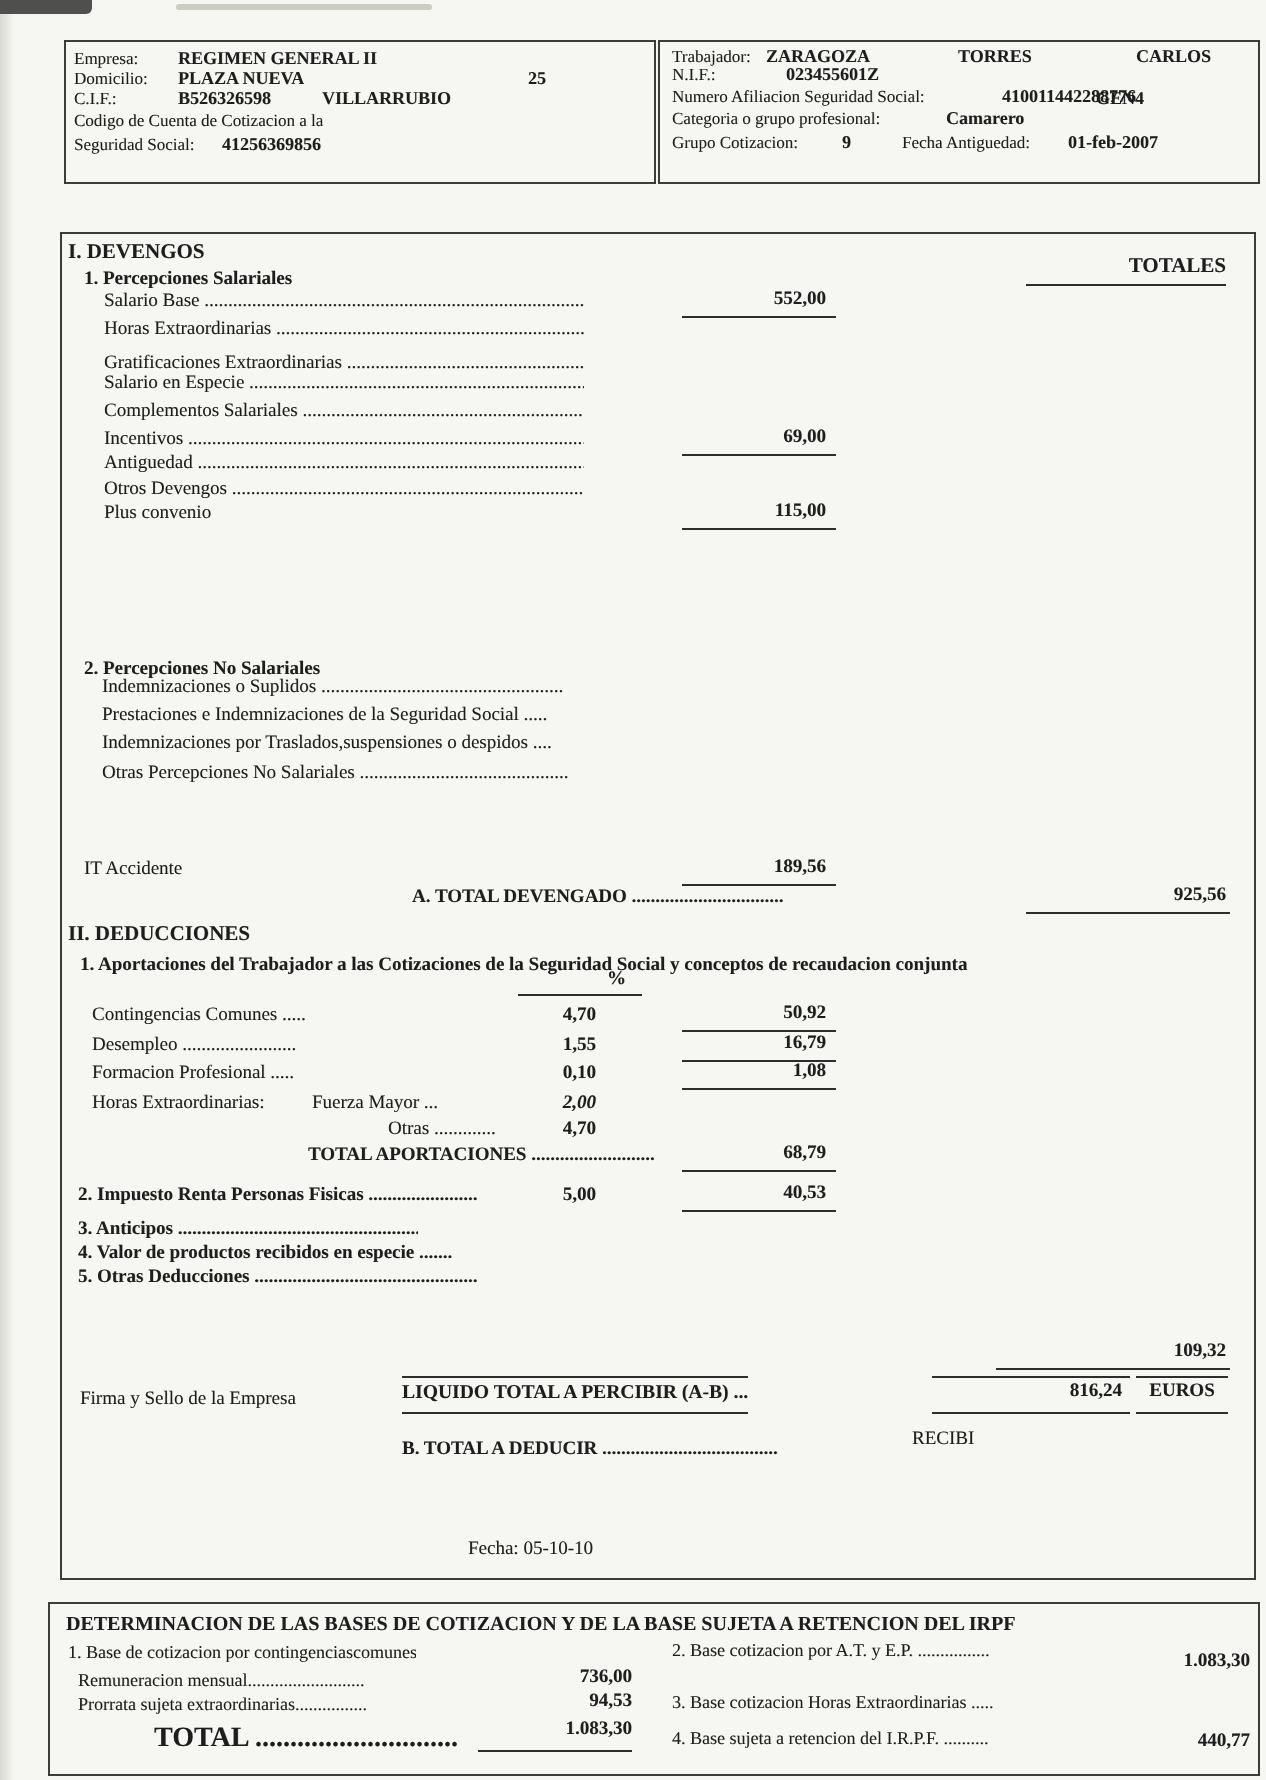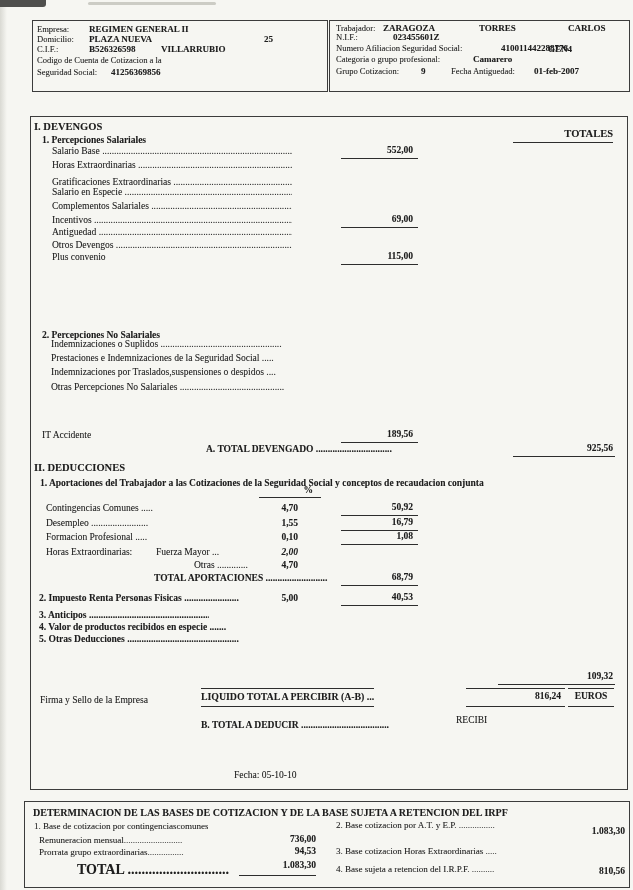--- a/index.html
+++ b/index.html
@@ -141,24 +141,24 @@
     <span class="abs" style="left:425px;top:598px;">RECIBI</span>
     <span class="abs" style="left:203px;top:653px;">Fecha: 05-10-10</span>
   </div>
 
   <div class="bx" style="left:24px;top:801px;width:604px;height:85px;font-size:9px;">
     <span class="abs b" style="left:8px;top:5px;font-size:10px;">DETERMINACION DE LAS BASES DE COTIZACION Y DE LA BASE SUJETA A RETENCION DEL IRPF</span>
     <span class="abs" style="left:9px;top:19px;">1. Base de cotizacion por contingenciascomunes</span>
 
     <span class="abs" style="left:14px;top:33px;width:168px;">Remuneracion mensual..........................</span>
     <span class="cell num" style="left:214px;top:32px;width:77px;">736,00</span>
-    <span class="abs" style="left:14px;top:45px;width:168px;">Prorrata grupo extraordinarias................</span>
+    <span class="abs" style="left:14px;top:45px;width:168px;">Prorrata sujeta extraordinarias................</span>
     <span class="cell num" style="left:214px;top:44px;width:77px;">94,53</span>
     <span class="abs b" style="left:52px;top:60px;width:152px;font-size:14px;">TOTAL .................................</span>
     <span class="cell num bb" style="left:214px;top:58px;width:77px;height:15px;">1.083,30</span>
 
     <span class="abs" style="left:311px;top:18px;width:205px;">2. Base cotizacion por A.T. y E.P. ................</span>
     <span class="cell num" style="left:520px;top:24px;width:80px;">1.083,30</span>
     <span class="abs" style="left:311px;top:44px;width:205px;">3. Base cotizacion Horas Extraordinarias .....</span>
     <span class="abs" style="left:311px;top:62px;width:205px;">4. Base sujeta a retencion del I.R.P.F. ..........</span>
-    <span class="cell num" style="left:520px;top:64px;width:80px;">810,56</span>
+    <span class="cell num" style="left:520px;top:64px;width:80px;">440,77</span>
   </div>
 </div>
 
 </body></html>

